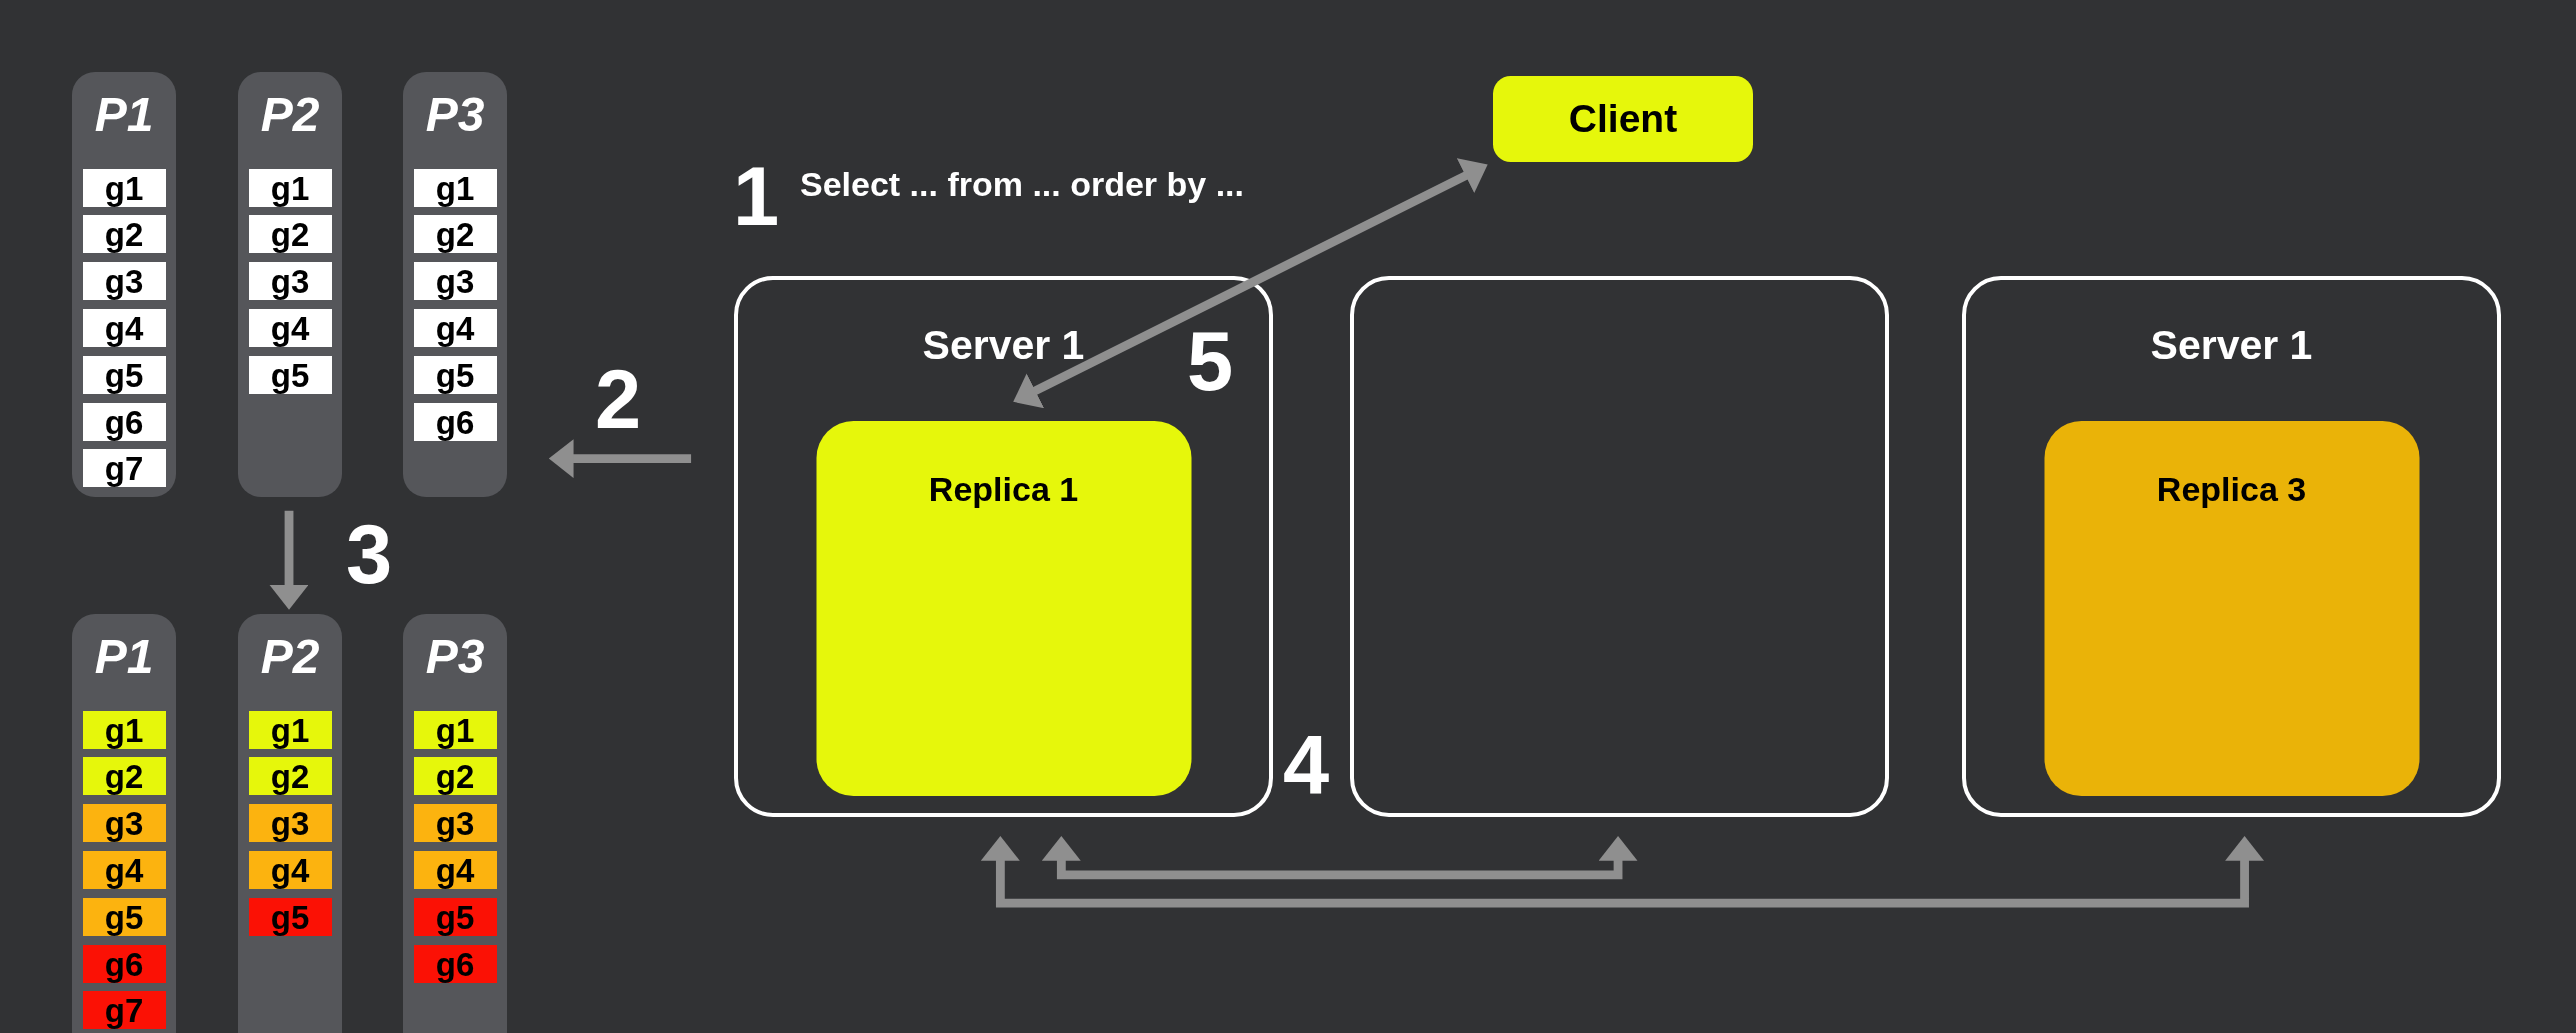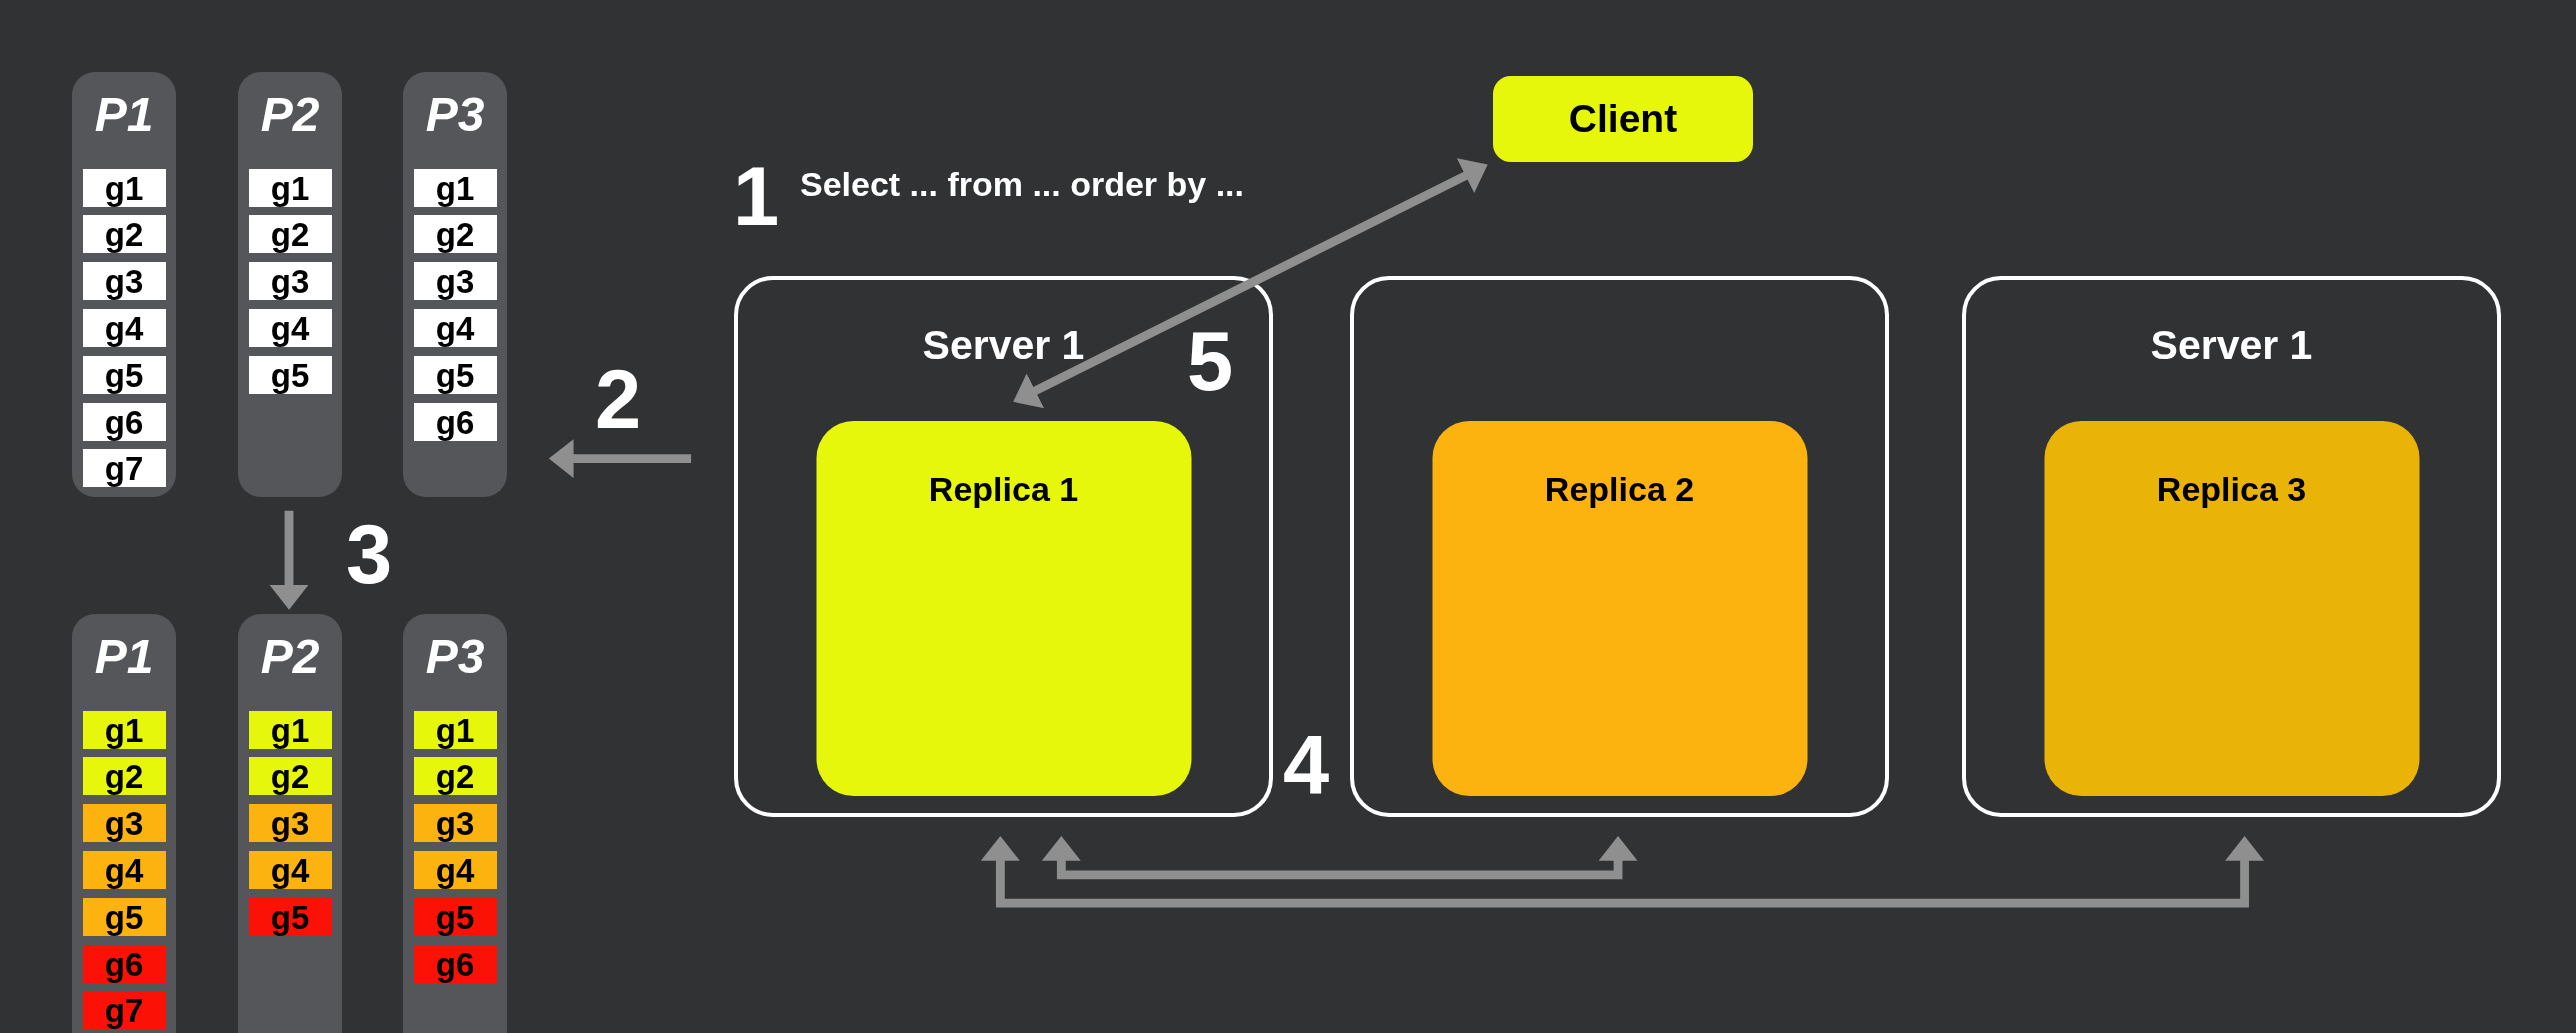--- a/index.html
+++ b/index.html
@@ -100,23 +100,20 @@
     <span>Client</span>
   </div>
 
   <div class="server" style="left:734px;">
     <div class="server-label">Server 1</div>
     <div class="replica" style="background: rgb(230, 247, 11);">
       <div class="replica-label">Replica 1</div>
     </div>
   </div>
   <div class="server" style="left:1350px;">
-    <div class="replica" style="background: rgb(252, 179, 15);">
-      <div class="replica-label">Replica 2</div>
-    </div>
   </div>
   <div class="server" style="left:1962px;">
     <div class="server-label">Server 1</div>
     <div class="replica" style="background: #eab308;">
       <div class="replica-label">Replica 3</div>
     </div>
   </div>
 
   <div class="num" style="left:756px;  top:196px;">1</div>
   <div class="num" style="left:618px;  top:399px;">2</div>

